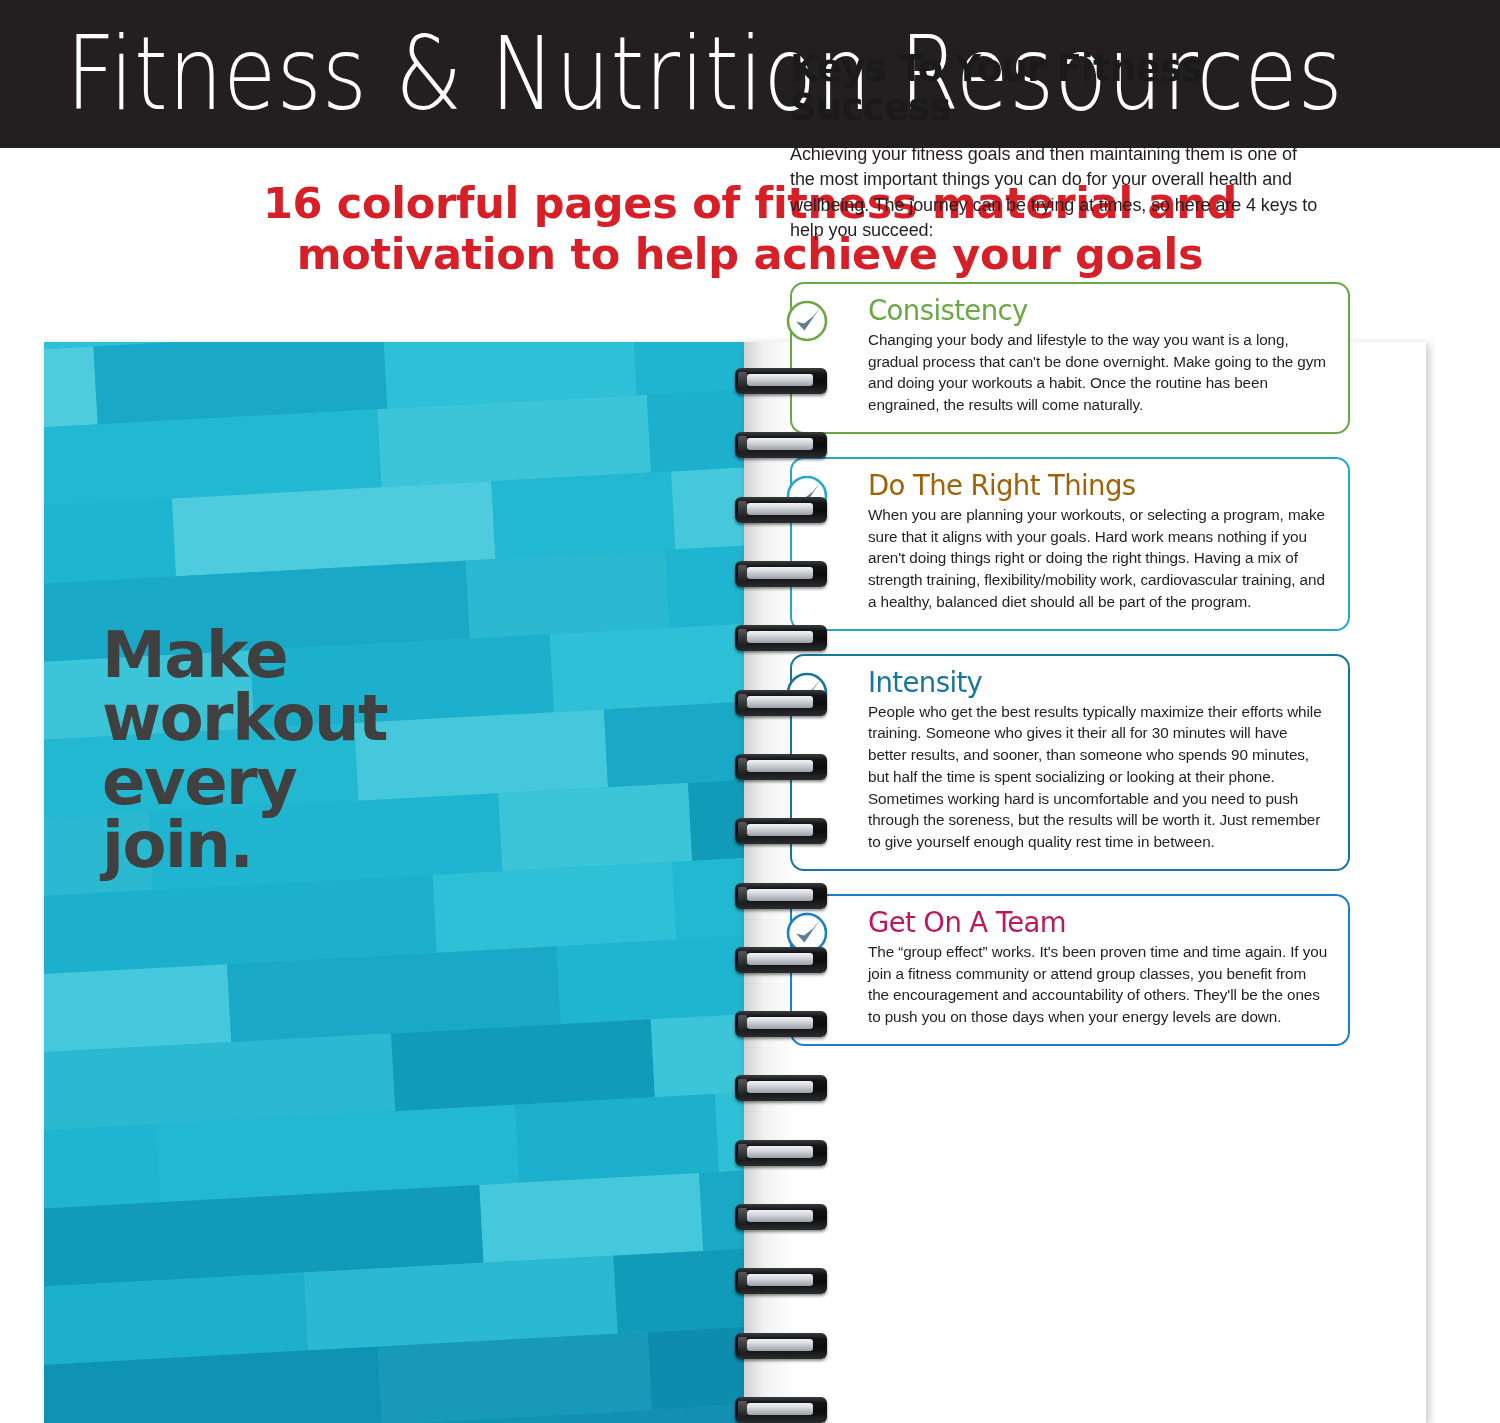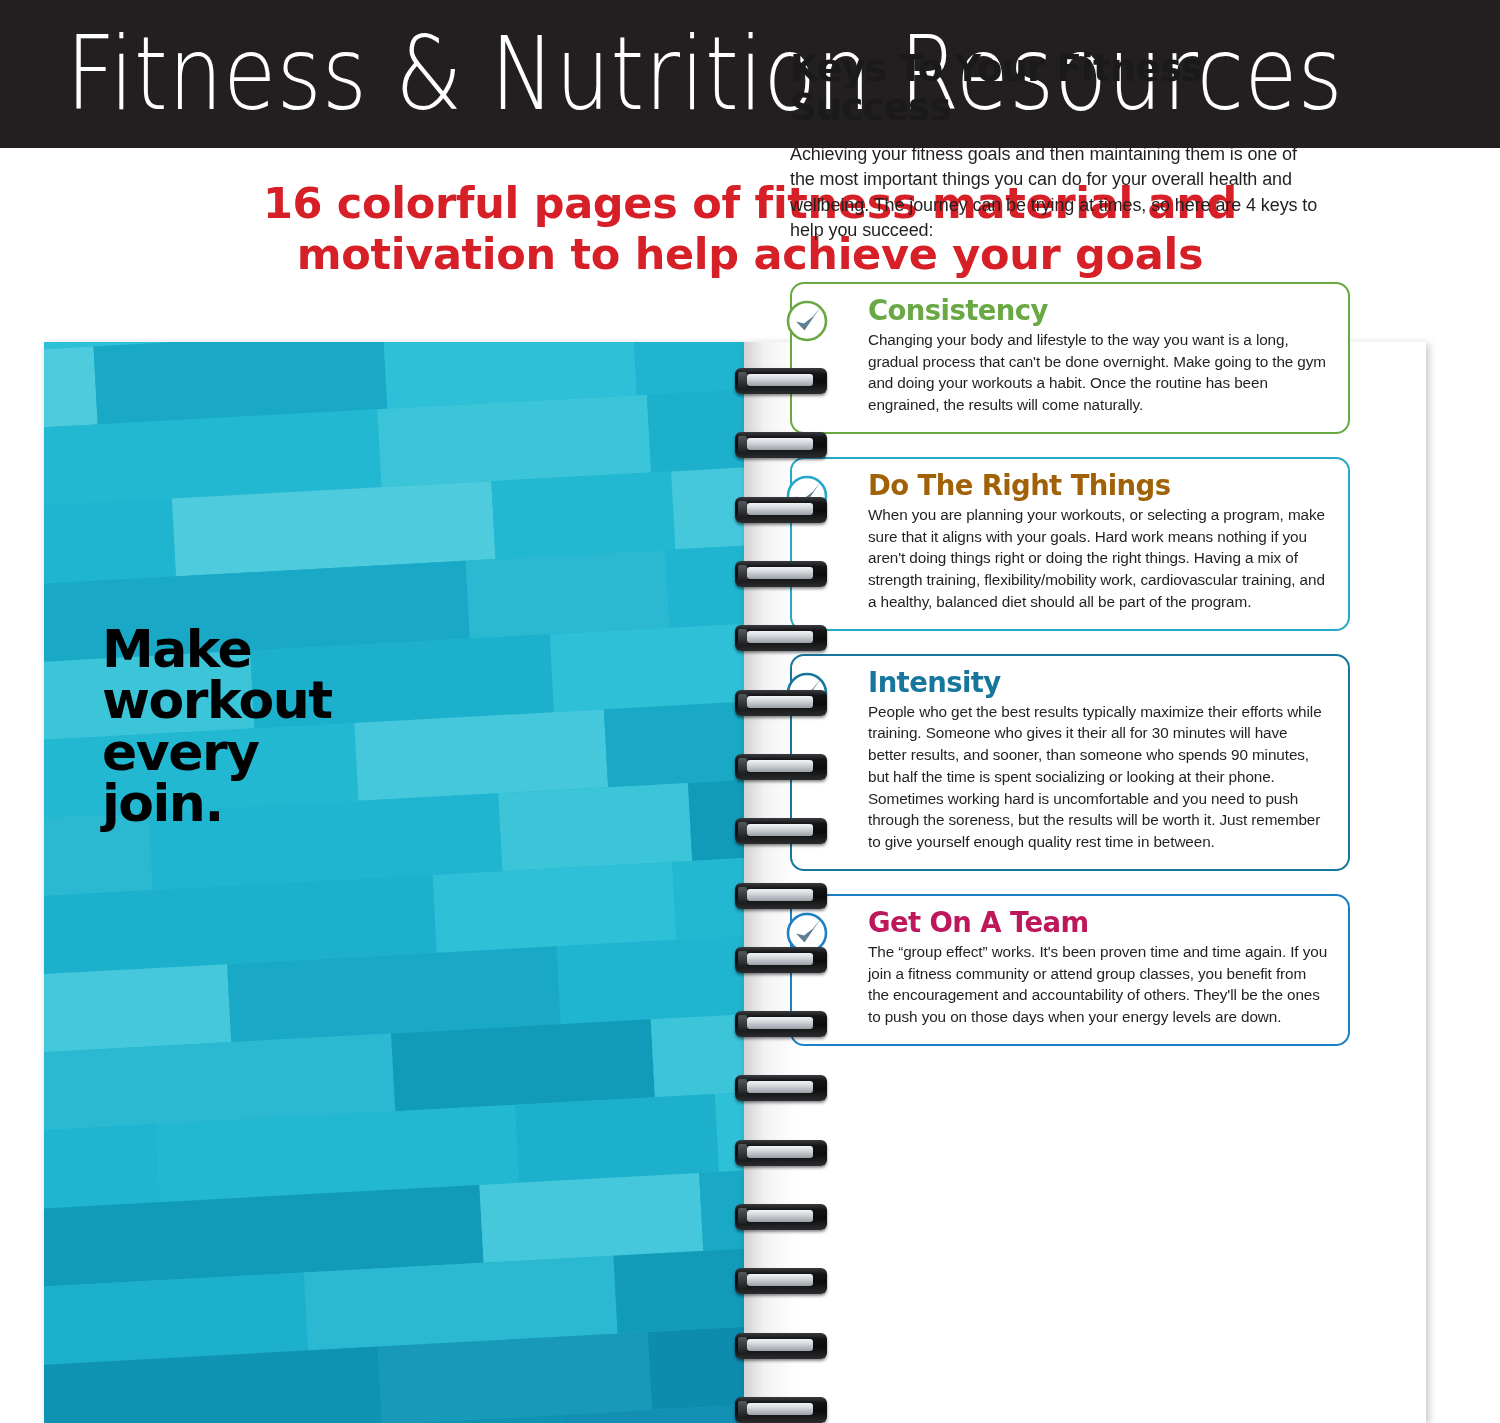--- a/index.html
+++ b/index.html
@@ -104,24 +104,24 @@
     background: linear-gradient(to right, rgba(120,120,125,0.34) 0%, rgba(160,160,165,0.14) 38%, rgba(255,255,255,0) 100%);
     pointer-events: none;
   }
 
   
   .cover-headline {
     position: absolute;
     left: 58px;
     top: 282px;
     width: 500px;
-    color: #000000;
+    color: #404040;
     font-family: "DejaVu Sans", sans-serif;
     font-weight: bold;
-    font-size: 52px;
+    font-size: 64px;
     line-height: 0.99;
     letter-spacing: -1.5px;
   }
   .cover-headline span { display: block; }
 
   
   .spiral {
     position: absolute;
     left: 645px;
     top: 0;
@@ -193,21 +193,21 @@
   .card-icon {
     position: absolute;
     left: -12px;
     top: 10px;
     width: 54px;
     height: 54px;
   }
   .card-icon svg { display: block; width: 54px; height: 54px; }
   .card-title {
     font-family: "DejaVu Sans", sans-serif;
-    font-weight: bold;
+    font-weight: normal;
     font-size: 27.5px;
     line-height: 1.06;
     letter-spacing: -0.6px;
     margin-bottom: 4px;
   }
   .card-body {
     font-size: 15.3px;
     line-height: 1.42;
     color: #231f20;
     letter-spacing: -0.1px;

